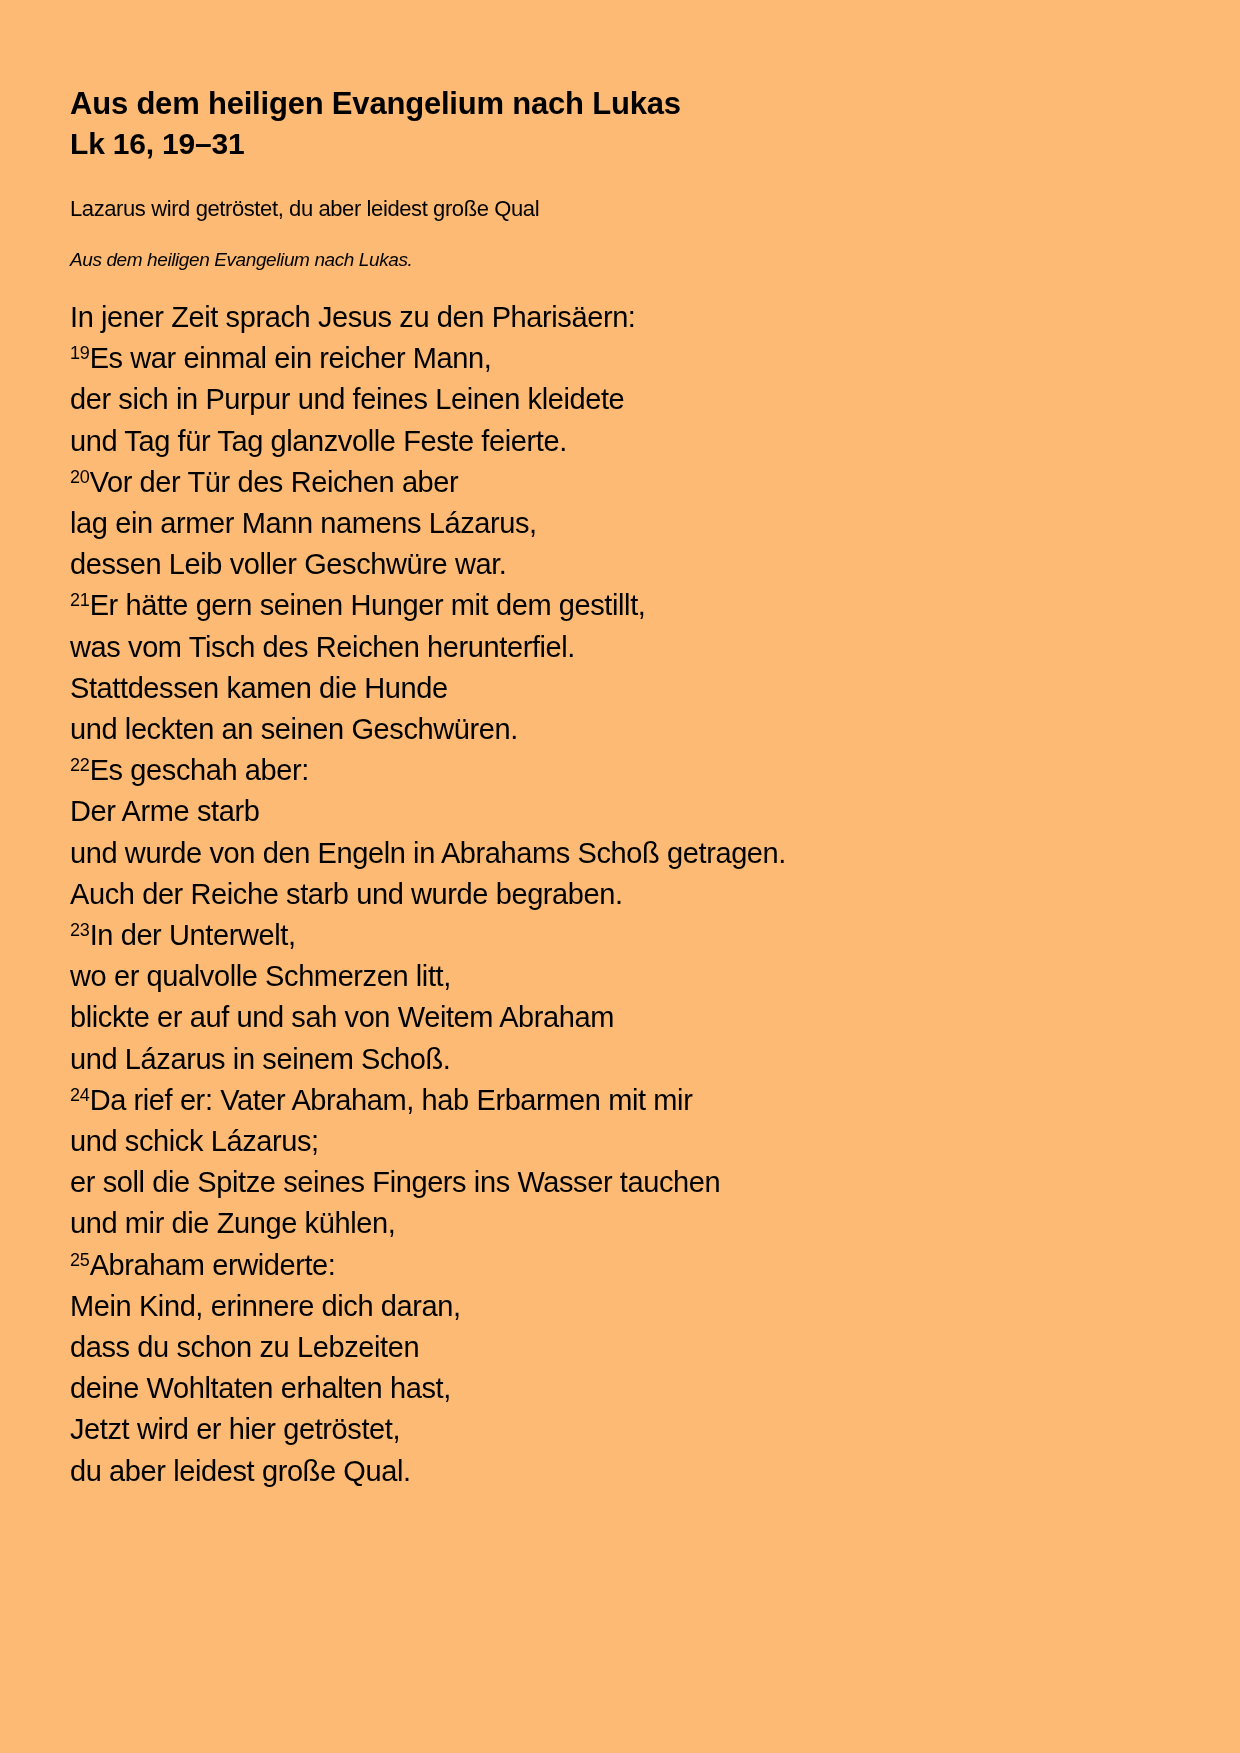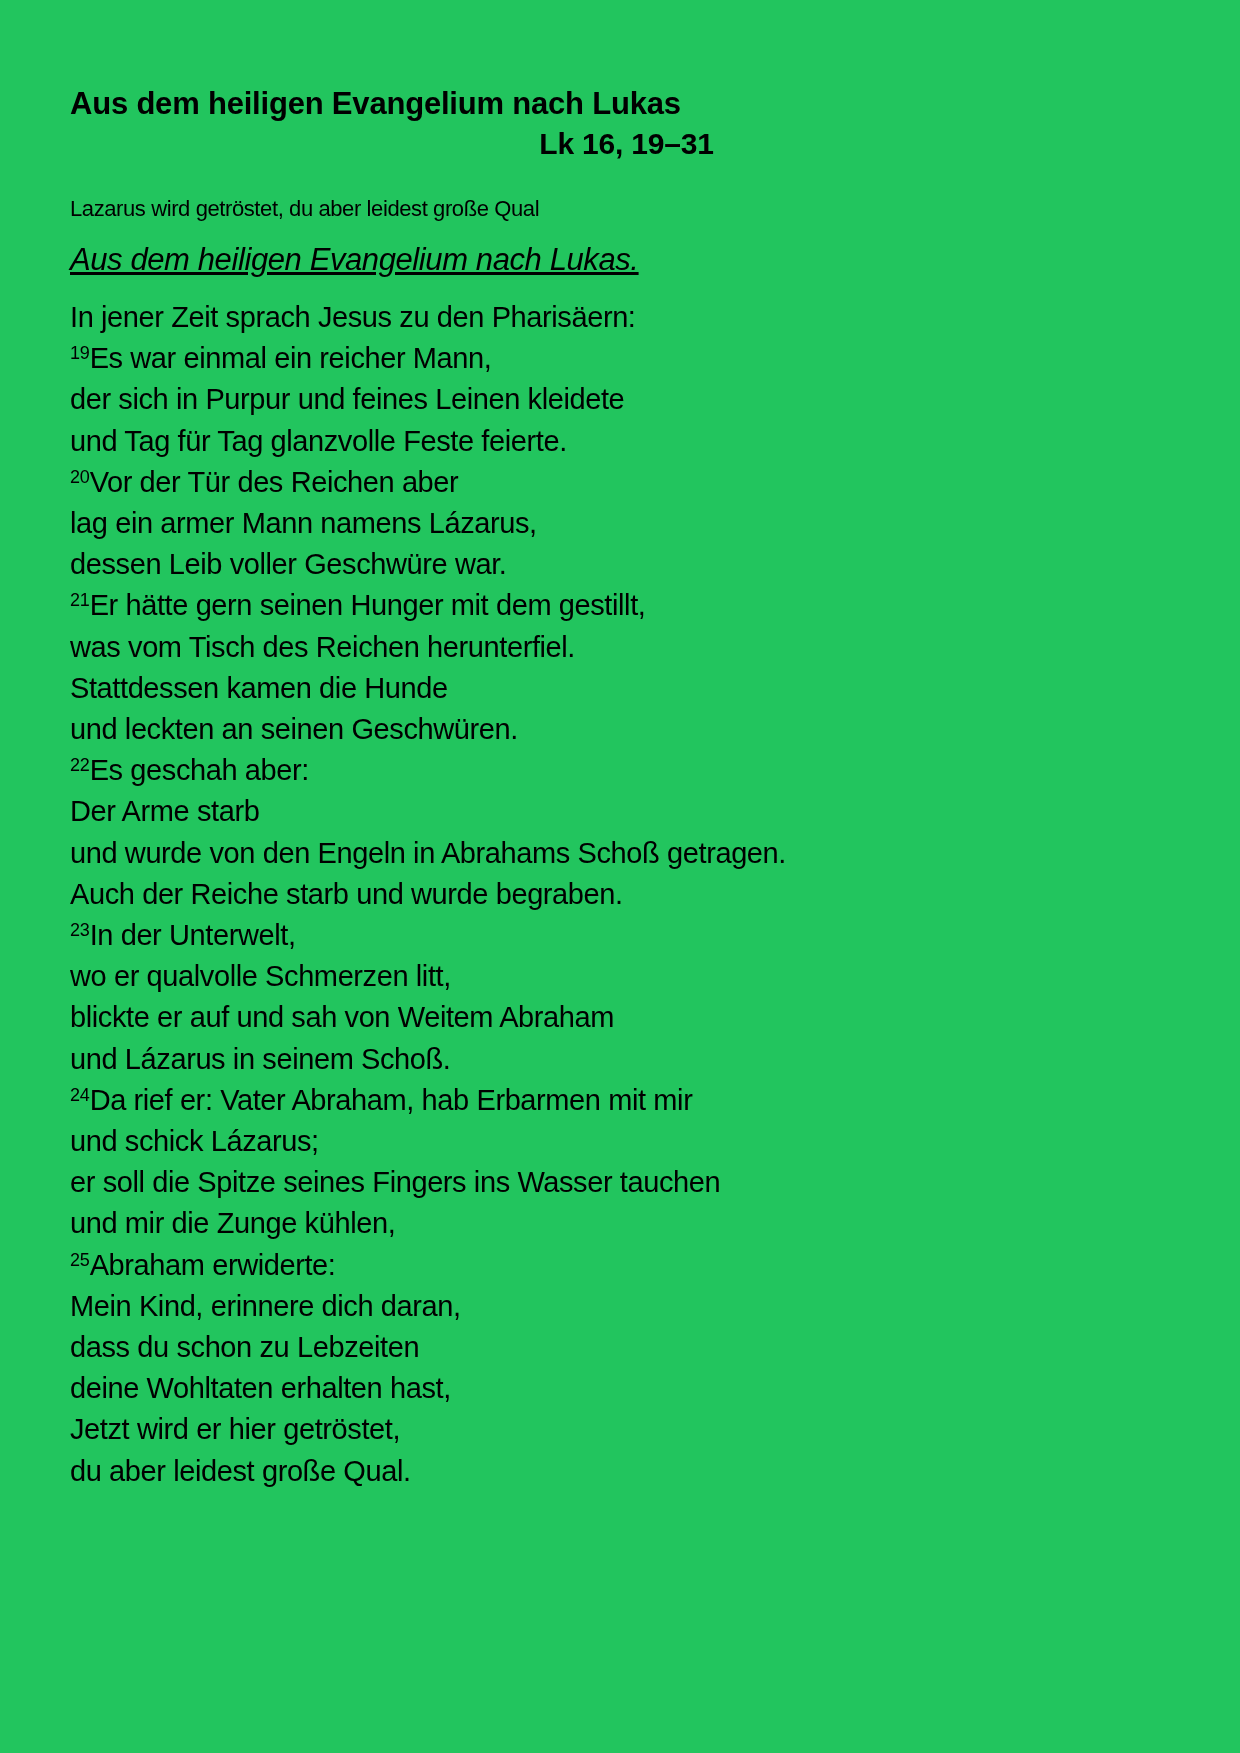--- a/index.html
+++ b/index.html
@@ -12,50 +12,49 @@
     height: 1753px;
     color: #000000;
     font-family: "Liberation Sans", sans-serif;
     overflow: hidden;
   }
   .page {
     box-sizing: border-box;
     width: 1240px;
     height: 1753px;
     padding: 86px 57px 0 70px;
-    background: #22c55e;
+    background: #fdba74;
   }
   .title {
     margin: 0;
     font-size: 31px;
     font-weight: 700;
     line-height: 36px;
     letter-spacing: -0.2px;
   }
   .ref {
     margin: 4px 0 0 0;
     font-size: 30px;
     font-weight: 700;
     line-height: 36px;
-    text-align: center;
+    text-align: left;
     letter-spacing: -0.2px;
   }
   .subtitle {
     margin: 29px 0 0 0;
     font-size: 22px;
     line-height: 36px;
     letter-spacing: -0.4px;
   }
   .intro {
     margin: 15px 0 0 0;
-    font-size: 31px;
+    font-size: 19px;
     line-height: 36px;
     font-style: italic;
     letter-spacing: -0.4px;
-    text-decoration: underline;
   }
   .body-text {
     margin-top: 19px;
   }
   .body-text p.line {
     margin: 0;
     font-size: 29px;
     line-height: 41.2px;
     letter-spacing: -0.4px;
     white-space: nowrap;

